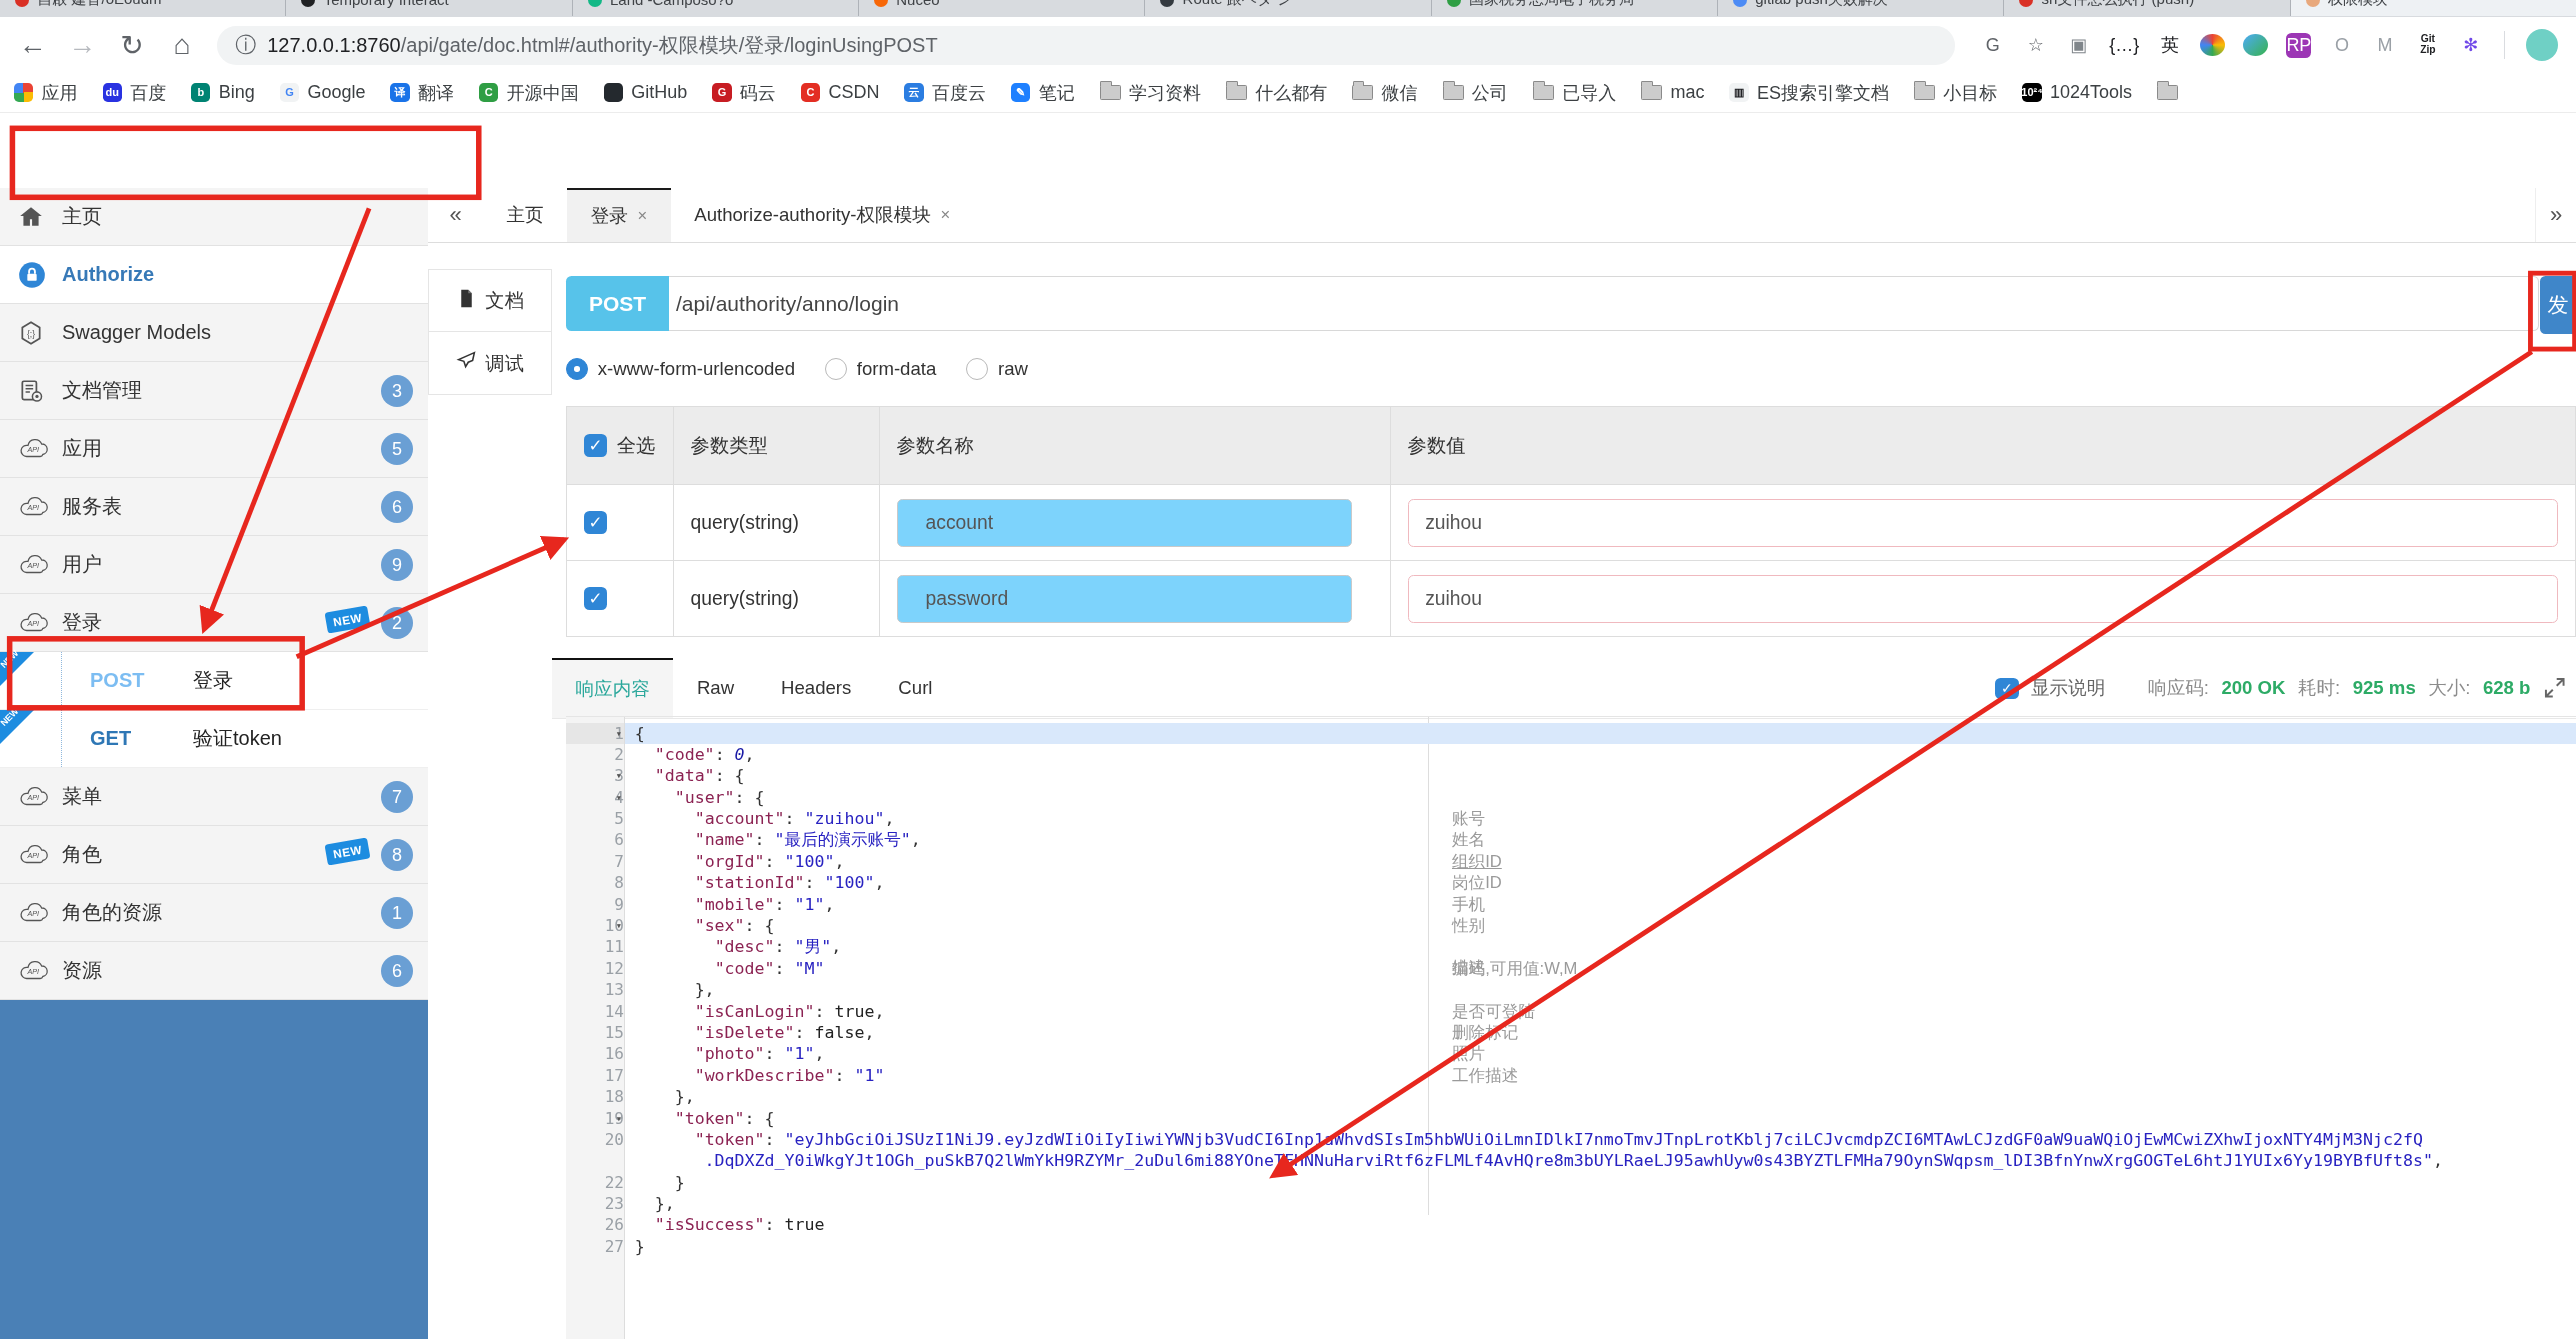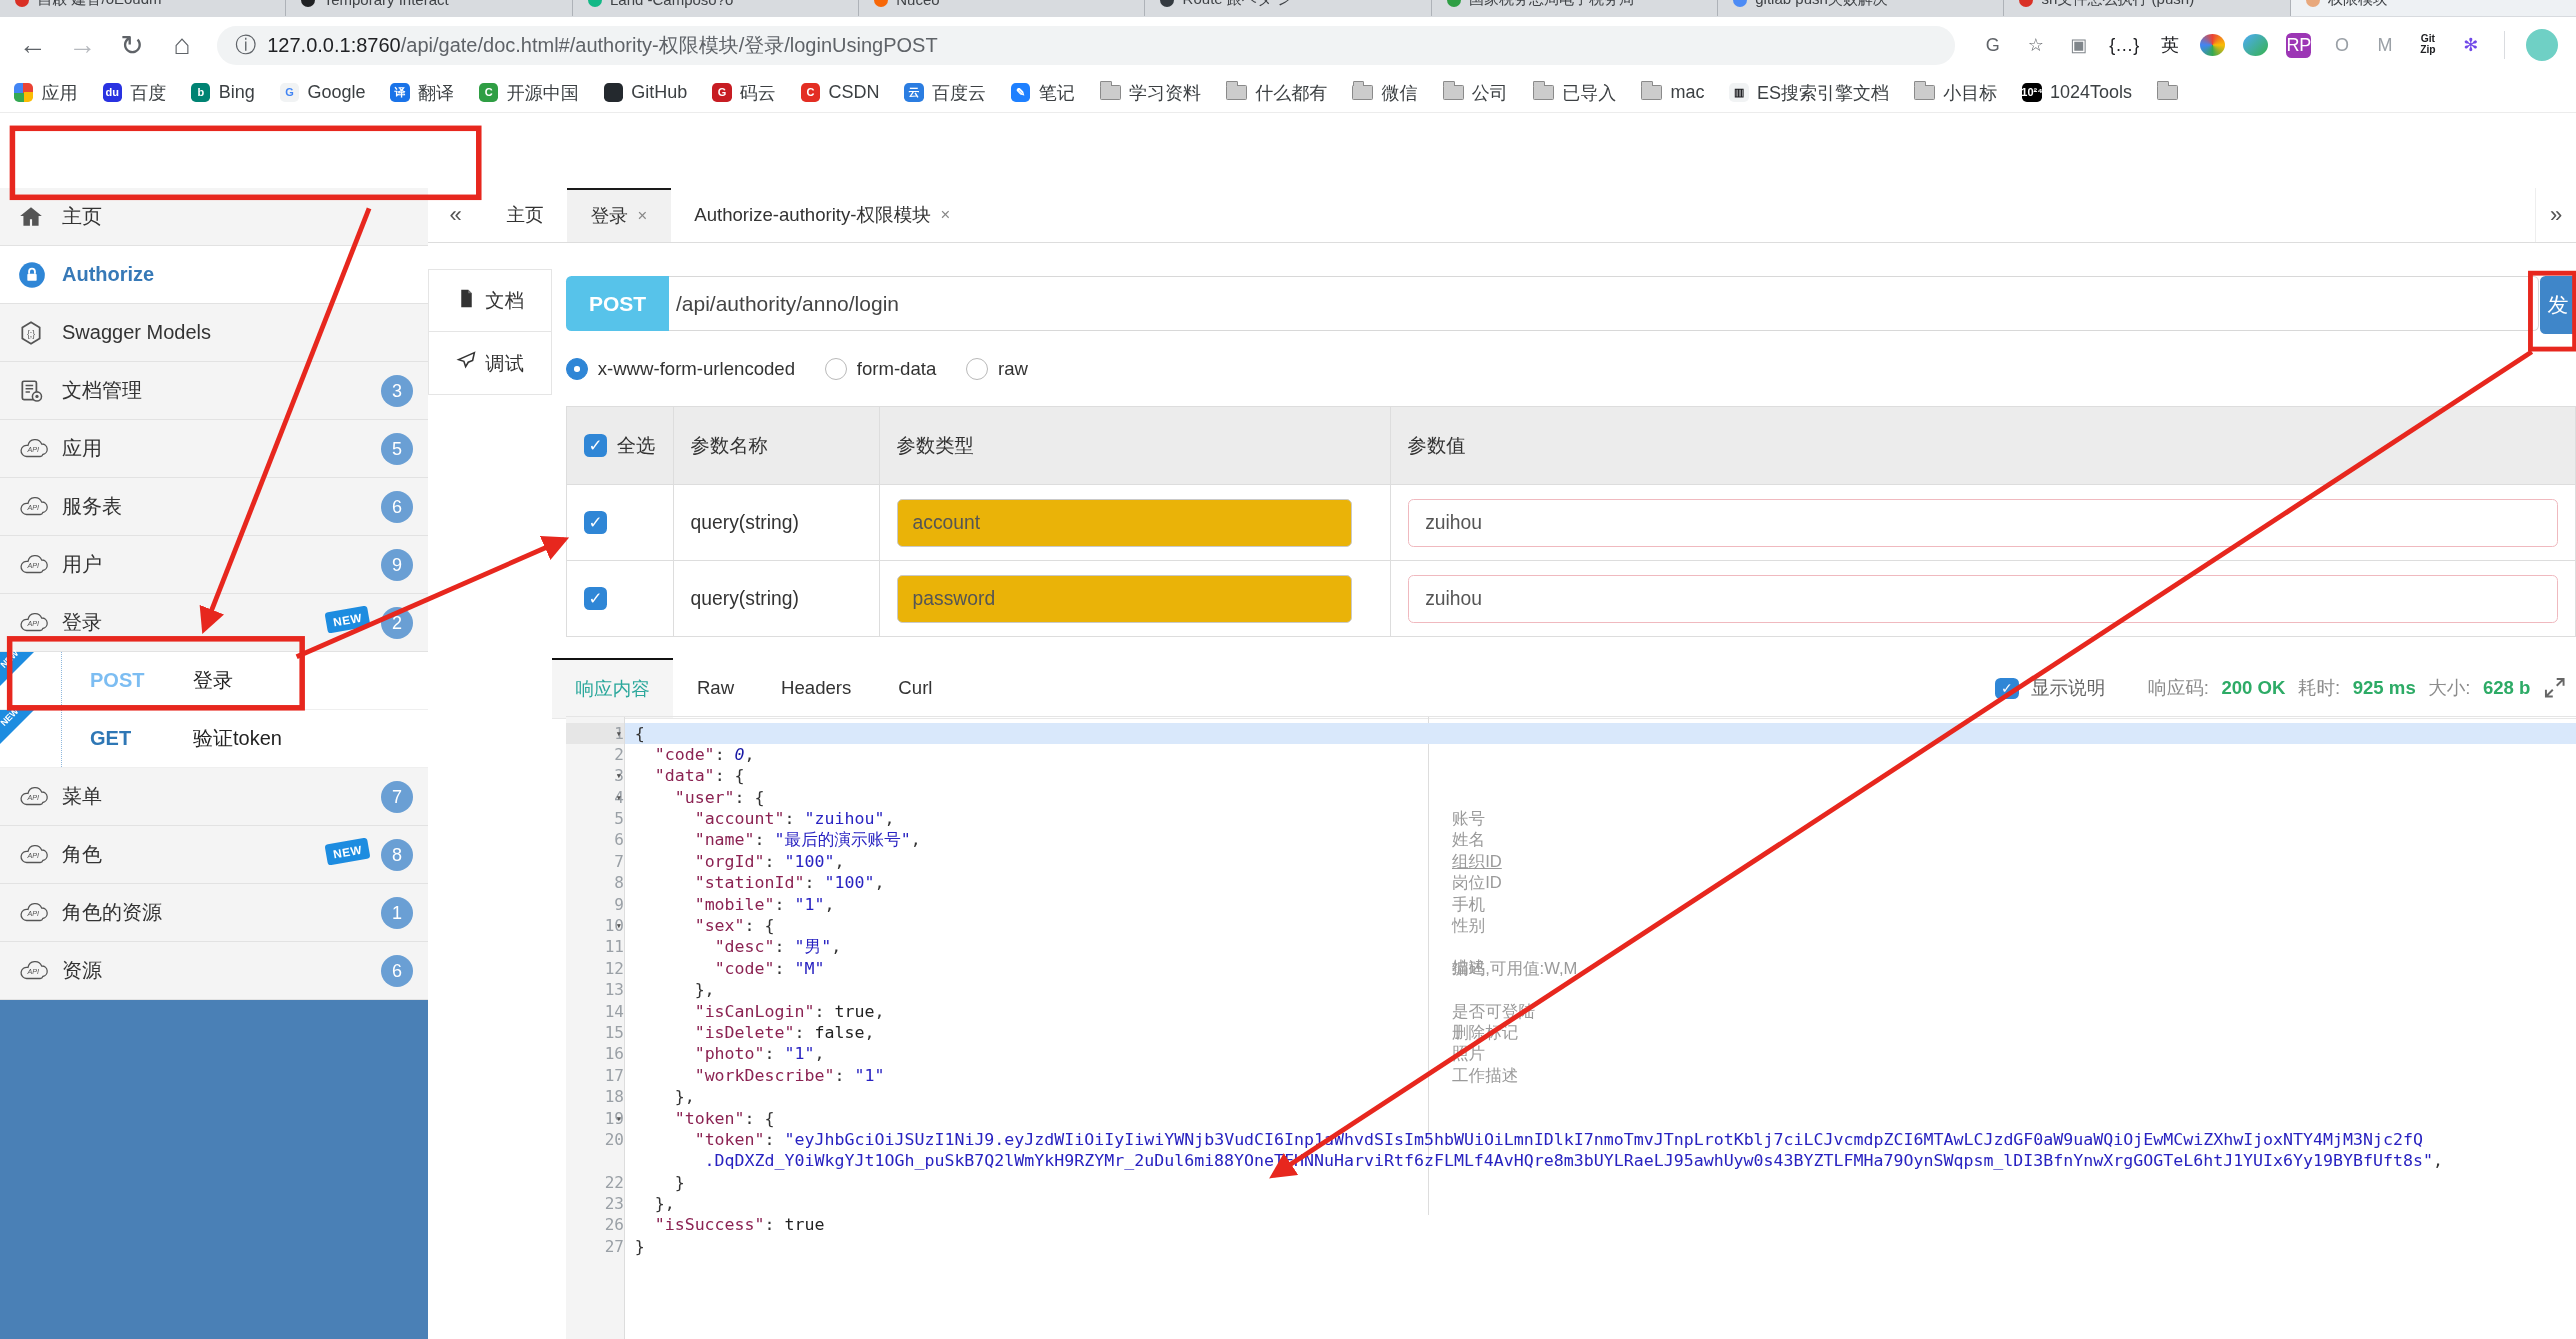--- a/index.html
+++ b/index.html
@@ -90,21 +90,21 @@
   .radio{width:22px;height:22px;border:1.4px solid #b9b9b9;border-radius:50%;background:#fff;position:relative}
   .radio.sel{border-color:#2f86d6;background:#2f86d6}
   .radio.sel:after{content:"";position:absolute;left:7px;top:7px;width:5.5px;height:5.5px;border-radius:50%;background:#fff}
 
   .ptable{margin:23px 0 0 14px;border:0.7px solid #ddd;border-right:none}
   .prow{display:grid;grid-template-columns:107px 206px 511px auto}
   .prow>div{border-right:0.7px solid #ddd;display:flex;align-items:center;padding:0 16.6px}
   .phead>div{background:#ececec;height:77px;font-size:19.3px;color:#333;gap:9.7px}
   .pbody>div{height:76px;font-size:19.3px;color:#333;background:#fff;border-top:0.7px solid #ddd}
   .cb{width:23.5px;height:23.5px;border-radius:5.5px;background:#2f86d6;color:#fff;display:flex;align-items:center;justify-content:center;font-size:16.6px;flex:0 0 23.5px}
-  .nameinput{width:455px;height:48px;border:0.7px solid #c9c9c9;border-radius:5.5px;display:flex;align-items:center;padding-left:15px;font-size:19.3px;color:#555;background:#eab308}
+  .nameinput{width:455px;height:48px;border:0.7px solid #c9c9c9;border-radius:5.5px;display:flex;align-items:center;padding-left:28px;font-size:19.3px;color:#555;background:#7dd3fc}
   .valinput{width:100%;height:48px;border:0.7px solid #f0b9bf;border-radius:5.5px;display:flex;align-items:center;padding-left:16.6px;font-size:19.3px;color:#555;background:#fff}
 
   .resptabs{position:relative;margin-top:21px;height:61px;display:flex;align-items:stretch;border-bottom:0.7px solid #e8e8e8}
   .rtab{display:flex;align-items:center;padding:0 23.5px;font-size:18.6px;color:#333;background:#fff}
   .rtab.active{background:#f5f5f5;border-top:2.8px solid #111;color:#2aa79b}
   .rstats{position:absolute;right:9.7px;top:0;bottom:0;display:flex;align-items:center;gap:12.4px;font-size:18.6px;color:#8c8c8c}
   .rstats b{color:#2dab66}
   .rstats .gap{width:18px}
 
   .editor{position:absolute;left:14px;right:0;top:473px;bottom:0;border-top:0.7px solid #e5e5e5;font-family:"DejaVu Sans Mono",monospace}
@@ -474,22 +474,22 @@
             <span>raw</span>
           </span>
         </div>
 
       <div class="ptable">
         <div class="prow phead">
           <div>
             <span class="cb">✓</span>
             <span>全选</span>
           </div>
+          <div>参数类型</div>
           <div>参数名称</div>
-          <div>参数类型</div>
           <div>参数值</div>
         </div>
         <div id="pbody">
             <div class="prow pbody">
               <div>
                 <span class="cb">✓</span>
               </div>
               <div>
                 <span>query(string)</span>
               </div>

